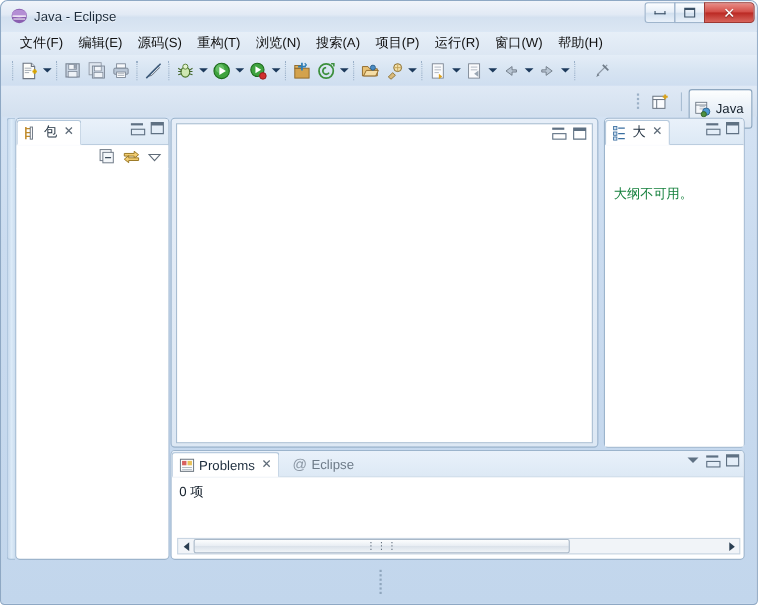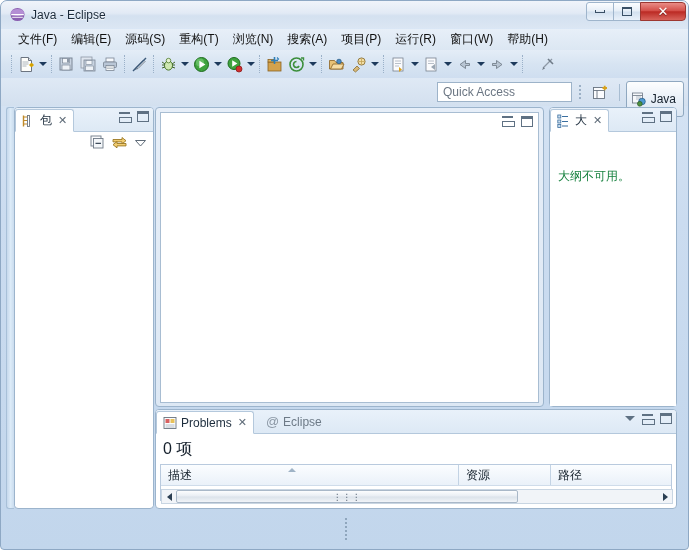--- a/index.html
+++ b/index.html
@@ -205,21 +205,21 @@
     position: absolute; right: 10px; top: 8px; display: flex; gap: 8px; z-index: 5;
   }
 
   
   #outline-part { left: 543px; top: 0; width: 128px; height: 300px; }
   #outline-part .part-body { height: 274px; padding: 36px 0 0 8px; }
   .outline-msg { font-size: 12px; color: #15803d; }
 
   
   #problems-part { left: 149px; top: 302px; width: 522px; height: 100px; }
-  .prob-count { font-size: 16px; color: #15202c; padding: 5px 0 4px 7px; }
+  .prob-count { font-size: 12px; color: #15202c; padding: 5px 0 4px 7px; }
   .prob-table { margin: 0 4px; border: 1px solid #b9cade; border-bottom: none; }
   .prob-head {
     display: flex; height: 20px;
     background: linear-gradient(180deg,#fbfdff 0%,#eaf1f9 100%);
     font-size: 12px; color: #14202b;
   }
   .prob-head .th {
     position: relative; padding: 2px 0 0 7px;
     border-right: 1px solid #c3d3e4;
     overflow: hidden;
@@ -451,21 +451,20 @@
     <div class="tb-btn" style="margin-left:10px">
       <svg width="17" height="17" viewBox="0 0 17 17">
         <path d="M4 12 L8 8 L13 3" stroke="#8e99a6" stroke-width="1.2" fill="none"></path>
         <path d="M3 14 l1.5 -3 l1.5 1.5 Z" fill="#6f7b88"></path>
         <path d="M9 3 l5 5" stroke="#6f7b88" stroke-width="1.6"></path>
       </svg>
     </div>
   </div>
 
   <div class="toolbar2">
-    <div class="quick-access">Quick Access</div>
     <div class="qa-grip">
       <i></i>
         <i></i>
         <i></i>
         <i></i>
     </div>
     <div class="persp-open">
       <svg width="18" height="18" viewBox="0 0 18 18">
         <rect x="2.5" y="3.5" width="11" height="11" fill="#fbfcfe" stroke="#67727f" stroke-width="0.9"></rect>
         <path d="M2.5 6.5 h11 M6 6.5 v8" stroke="#67727f" stroke-width="0.9"></path>
@@ -584,35 +583,20 @@
         </div>
         <div class="part-ctrls">
           <span class="ctl-menu"></span>
           <span class="ctl-min"></span>
           <span class="ctl-max"></span>
         </div>
       </div>
 
       <div class="prob-count">0 项</div>
 
-      <div class="prob-table">
-        <div class="prob-head">
-          <div class="th" style="width:298px">
-            <span class="th-sort"></span>
-            <span>描述</span>
-          </div>
-          <div class="th" style="width:92px">
-            <span>资源</span>
-          </div>
-          <div class="th" style="width:120px;border-right:none">
-            <span>路径</span>
-          </div>
-        </div>
-        <div class="prob-rows"></div>
-      </div>
 
       <div class="hscroll">
         <div class="hs-arrow hs-left"></div>
         <div class="hs-track">
           <div class="hs-thumb">
             <span>⋮⋮⋮</span>
           </div>
         </div>
         <div class="hs-arrow hs-right"></div>
       </div>

